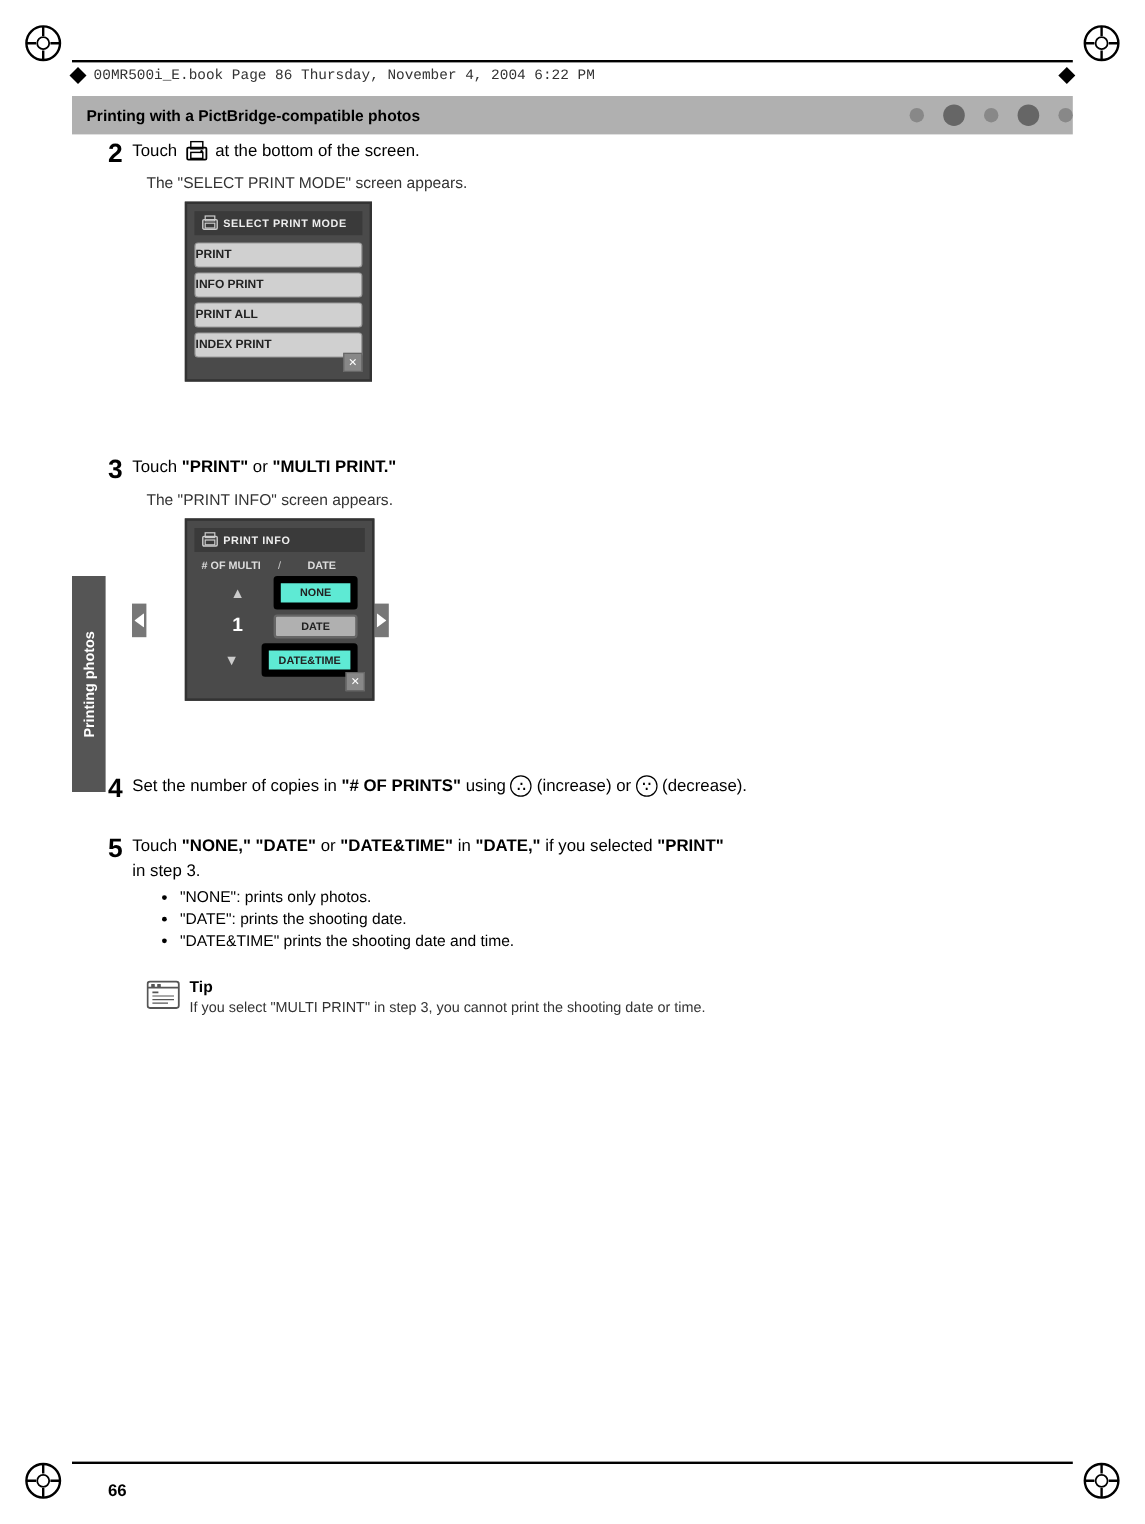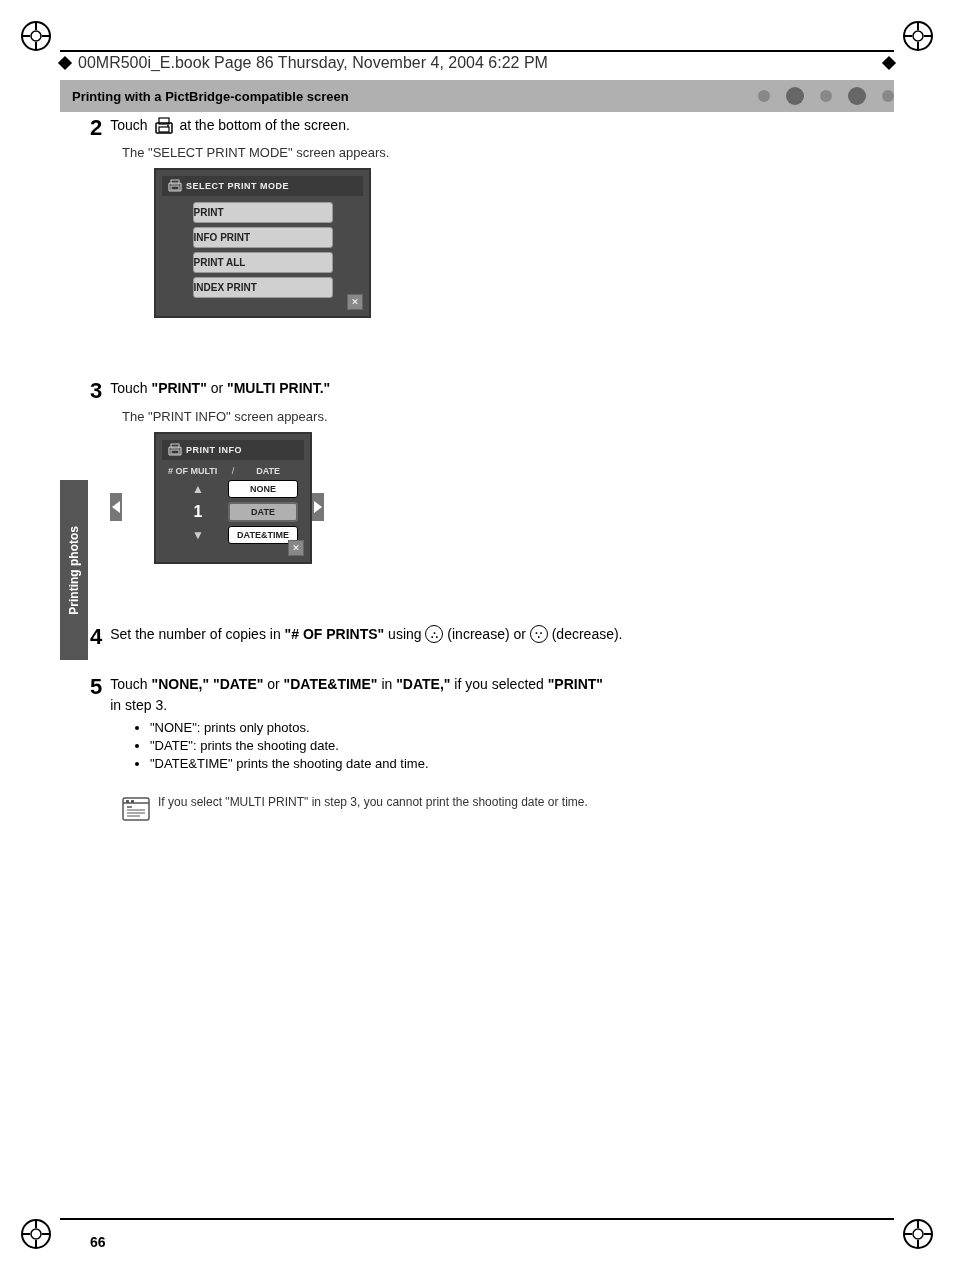--- a/index.html
+++ b/index.html
@@ -37,23 +37,24 @@
       align-items: center;
     }
     .file-info-bar .diamond-left {
       width: 10px; height: 10px;
       background: #000;
       transform: rotate(45deg);
       margin-right: 8px;
       flex-shrink: 0;
     }
     .file-info-text {
-      font-size: 16px;
+      font-size: 12px;
       color: #333;
       flex: 1;
+      font-family: Liberation Mono, monospace;
     }
     .file-info-bar .diamond-right {
       width: 10px; height: 10px;
       background: #000;
       transform: rotate(45deg);
       margin-left: 8px;
       flex-shrink: 0;
     }
 
     
@@ -139,21 +140,21 @@
       vertical-align: middle;
       margin: 0 2px;
     }
 
     
     .screen-mockup {
       margin-left: 32px;
       margin-bottom: 18px;
       background: #4a4a4a;
       border: 2px solid #333;
-      width: 217px;
+      width: 156px;
       padding: 6px;
       position: relative;
     }
     .screen-title-bar {
       background: #3a3a3a;
       display: flex;
       align-items: center;
       padding: 3px 6px;
       margin-bottom: 6px;
     }
@@ -253,22 +254,22 @@
       font-weight: bold;
       color: #fff;
     }
     .print-info-right {
       flex: 1;
       display: flex;
       align-items: center;
       justify-content: center;
     }
     .date-btn {
-      background: #ffffff;
-      border: 1px solid #000000;
+      background: #5eead4;
+      border: 6px solid #000000;
       border-radius: 3px;
       font-size: 9px;
       font-weight: bold;
       color: #222;
       padding: 3px 8px;
       text-align: center;
       min-width: 70px;
     }
     .date-btn.selected {
       background: #b0b0b0;
@@ -409,21 +410,21 @@
 
 <div class="top-border"></div>
 
 <div class="file-info-bar">
   <div class="diamond-left"></div>
   <span class="file-info-text">00MR500i_E.book  Page 86  Thursday, November 4, 2004  6:22 PM</span>
   <div class="diamond-right"></div>
 </div>
 
 <div class="header-band">
-  <span class="header-band-title">Printing with a PictBridge-compatible screen</span>
+  <span class="header-band-title">Printing with a PictBridge-compatible photos</span>
 </div>
 
 <div class="header-deco">
   <div class="deco-circle"></div>
   <div class="deco-circle large"></div>
   <div class="deco-circle"></div>
   <div class="deco-circle large"></div>
   <div class="deco-circle"></div>
 </div>
 
@@ -572,20 +573,21 @@
       <rect x="1" y="3" width="26" height="22" rx="2" fill="none" stroke="#555" stroke-width="1.5"></rect>
       <line x1="1" y1="8" x2="27" y2="8" stroke="#555" stroke-width="1.5"></line>
       <rect x="4" y="5" width="3" height="3" rx="0.5" fill="#555"></rect>
       <rect x="9" y="5" width="3" height="3" rx="0.5" fill="#555"></rect>
       <line x1="5" y1="12" x2="10" y2="12" stroke="#555" stroke-width="1.5"></line>
       <line x1="5" y1="15" x2="23" y2="15" stroke="#555" stroke-width="1"></line>
       <line x1="5" y1="18" x2="23" y2="18" stroke="#555" stroke-width="1"></line>
       <line x1="5" y1="21" x2="18" y2="21" stroke="#555" stroke-width="1"></line>
     </svg>
     <div class="tip-content">
+      <div class="tip-label">Tip</div>
       <div class="tip-text">If you select "MULTI PRINT" in step 3, you cannot print the shooting date or time.</div>
     </div>
   </div>
 
 </div>
 
 <div class="bottom-border"></div>
 
 <div class="page-number">66</div>
 

